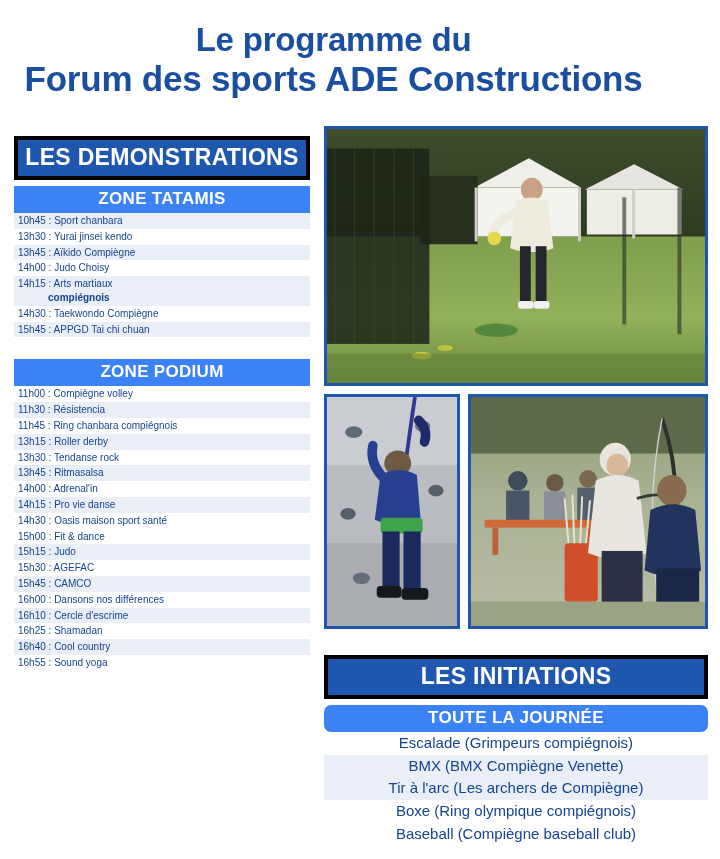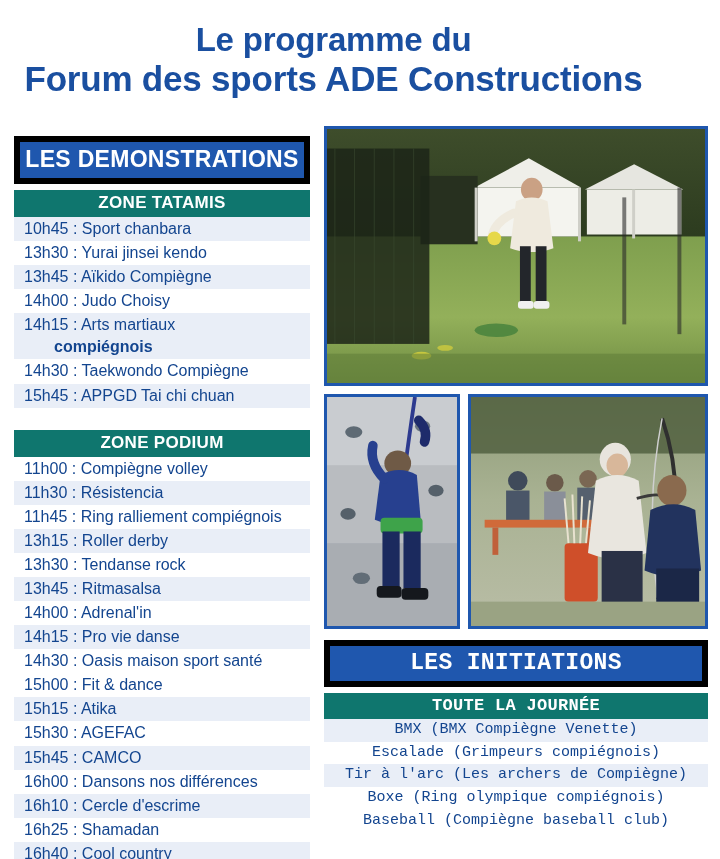--- a/index.html
+++ b/index.html
@@ -33,39 +33,39 @@
   }
 
   
   .banner{
     background:#1f57ae;
     color:#ffffff;
     font-weight:bold;
     text-align:center;
     font-size:23px;
     padding:4px 0 5px 0;
-    border:6px solid #000000;
+    border:4px solid #000000;
     letter-spacing:0.3px;
   }
   .subbanner{
-    background:#0f766e;
+    background:#3b82f6;
     color:#ffffff;
     font-weight:bold;
     text-align:center;
     font-size:17px;
     padding:3px 0 4px 0;
     letter-spacing:0.3px;
   }
 
   
   .rows{width:100%;}
   .row{
-    font-size:16px;
+    font-size:10px;
     line-height:1.38;
-    padding:1px 4px 1px 10px;
+    padding:1px 4px 1px 4px;
     color:#13458f;
     background:#e9eef7;
   }
   .row.alt{background:#ffffff;}
   .row .l2{display:block;padding-left:30px;font-weight:bold;}
 
   .rows.center .row{text-align:center;padding-left:0;padding-right:0;}
 
   .spacer{height:22px;}
 
@@ -76,23 +76,23 @@
     overflow:hidden;
     position:relative;
   }
   .photo svg{display:block;width:100%;height:100%;}
 
   .photo-top{width:384px;height:260px;}
   .photo-row{display:flex;gap:8px;margin-top:8px;}
   .photo-climb{width:136px;height:235px;}
   .photo-archery{width:240px;height:235px;}
 
-  .init-block{margin-top:11px;font-family:Liberation Mono, monospace;}
+  .init-block{margin-top:26px;}
   .init-block .banner{font-size:23px;}
-  .init-block .subbanner{margin-top:2px;}
+  .init-block .subbanner{margin-top:2px;border-radius:7px;}
 
   .footer-rows .row{font-size:15px;padding-top:1px;padding-bottom:1px;}
 </style>
 </head>
 <body>
 
 <div class="page">
 
   <div class="title">
     <span class="l1">Le programme du</span>
@@ -116,29 +116,29 @@
       <div class="row alt">14h30 : Taekwondo Compiègne</div>
       <div class="row">15h45 : APPGD Tai chi chuan</div>
     </div>
 
     <div class="spacer"></div>
 
     <div class="subbanner">ZONE PODIUM</div>
     <div class="rows">
       <div class="row alt">11h00 : Compiègne volley</div>
       <div class="row">11h30 : Résistencia</div>
-      <div class="row alt">11h45 : Ring ralliement compiégnois</div>
+      <div class="row alt">11h45 : Ring chanbara compiégnois</div>
       <div class="row">13h15 : Roller derby</div>
       <div class="row alt">13h30 : Tendanse rock</div>
       <div class="row">13h45 : Ritmasalsa</div>
       <div class="row alt">14h00 : Adrenal'in</div>
       <div class="row">14h15 : Pro vie danse</div>
       <div class="row alt">14h30 : Oasis maison sport santé</div>
       <div class="row alt">15h00 : Fit &amp; dance</div>
-      <div class="row">15h15 : Atika</div>
+      <div class="row">15h15 : Judo</div>
       <div class="row alt">15h30 : AGEFAC</div>
       <div class="row">15h45 : CAMCO</div>
       <div class="row alt">16h00 : Dansons nos différences</div>
       <div class="row">16h10 : Cercle d'escrime</div>
       <div class="row alt">16h25 : Shamadan</div>
       <div class="row">16h40 : Cool country</div>
       <div class="row alt">16h55 : Sound yoga</div>
     </div>
   </div>
 
@@ -275,22 +275,22 @@
 
           <rect x="0" y="210" width="240" height="25" fill="#9aa383"></rect>
         </svg>
       </div>
     </div>
 
     <div class="init-block">
       <div class="banner">LES INITIATIONS</div>
       <div class="subbanner" style="margin-top:6px;">TOUTE LA JOURNÉE</div>
       <div class="rows center footer-rows">
+        <div class="row alt">Escalade (Grimpeurs compiégnois)</div>
         <div class="row">BMX (BMX Compiègne Venette)</div>
-        <div class="row alt">Escalade (Grimpeurs compiégnois)</div>
         <div class="row">Tir à l'arc (Les archers de Compiègne)</div>
         <div class="row alt">Boxe (Ring olympique compiégnois)</div>
         <div class="row alt">Baseball (Compiègne baseball club)</div>
       </div>
     </div>
   </div>
 
 </div>
 
 </body></html>

